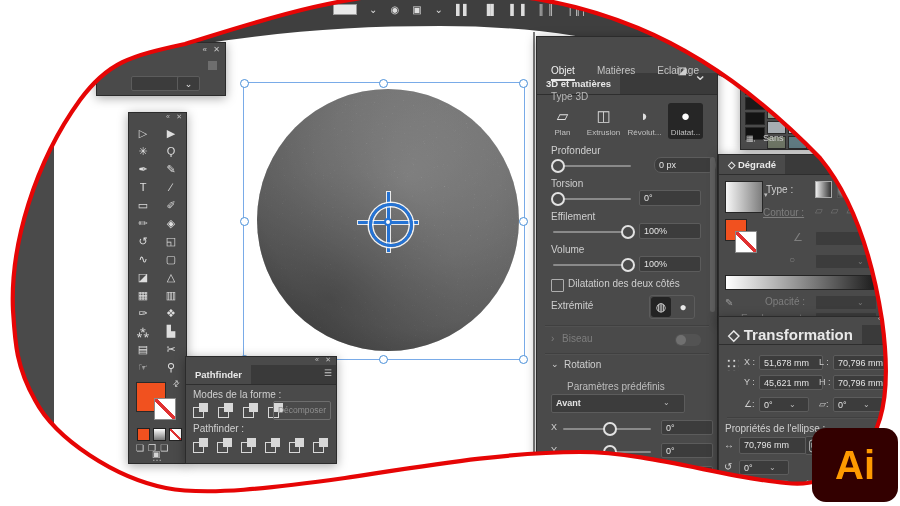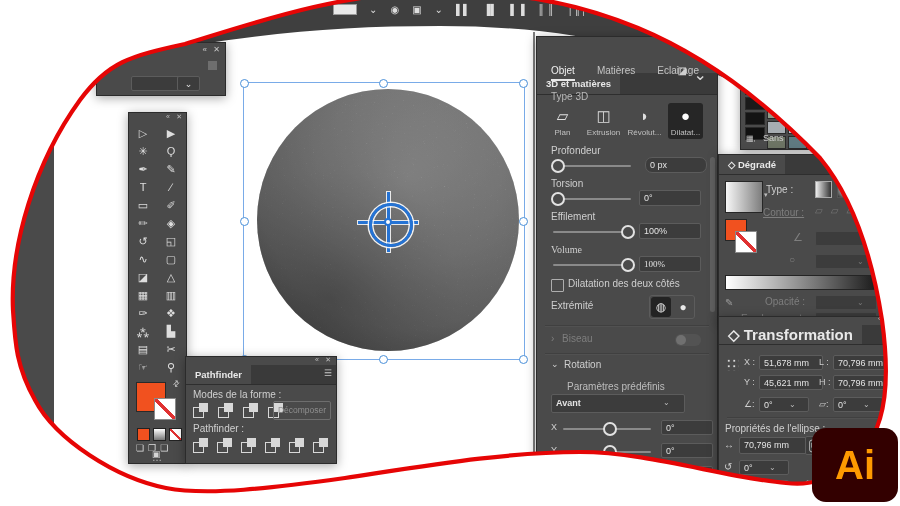--- a/index.html
+++ b/index.html
@@ -246,40 +246,40 @@
         </div>
       </div>
 
     <div class="abs" style="left:0;top:108px;width:180px;">
 
         <div class="srow" style="position:relative;height:33px;">
           <span class="lbl" style="position:absolute;left:14px;top:0;text-align:right;">Profondeur</span>
           <div class="track" style="left:16px;top:20px;width:78px;">
             <div class="knob" style="left: -2px;"></div>
           </div>
-          <div class="field" style="left:108px;top:12px;width:52px;height:14px;border-radius:7px;">0 px</div>
+          <div class="field" style="left:117px;top:12px;width:52px;height:14px;border-radius:7px;">0 px</div>
         </div>
 
         <div class="srow" style="position:relative;height:33px;">
           <span class="lbl" style="position:absolute;left:14px;top:0;">Torsion</span>
           <div class="track" style="left:16px;top:20px;width:78px;">
             <div class="knob" style="left: -2px;"></div>
           </div>
           <div class="field" style="left:102px;top:12px;width:52px;height:14px;">0°</div>
         </div>
 
         <div class="srow" style="position:relative;height:33px;">
           <span class="lbl" style="position:absolute;left:14px;top:0;">Effilement</span>
           <div class="track" style="left:16px;top:20px;width:78px;">
             <div class="knob" style="left: 68px;"></div>
           </div>
           <div class="field" style="left:102px;top:12px;width:52px;height:14px;">100%</div>
         </div>
 
-        <div class="srow" style="position:relative;height:33px;font-family:Liberation Serif, serif;">
+        <div class="srow" style="position:relative;height:33px;">
           <span class="lbl" style="position:absolute;left:14px;top:0;">Volume</span>
           <div class="track" style="left:16px;top:20px;width:78px;">
             <div class="knob" style="left: 68px;"></div>
           </div>
           <div class="field" style="left:102px;top:12px;width:52px;height:14px;">100%</div>
         </div>
       </div>
 
     <div class="checkbox" style="left:14px;top:242px;"></div>
     <span class="lbl" style="position:absolute;left:31px;top:241px;">Dilatation des deux côtés</span>

